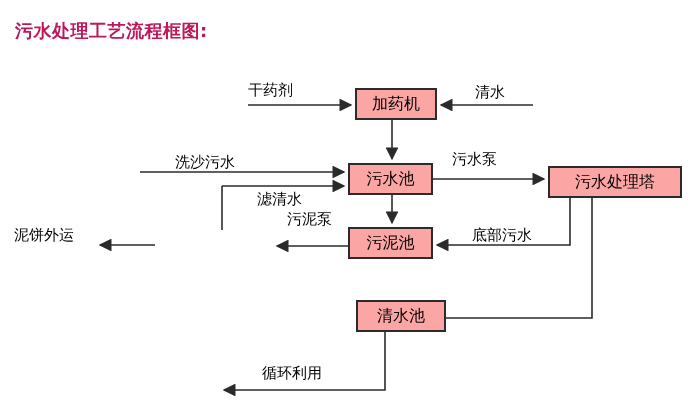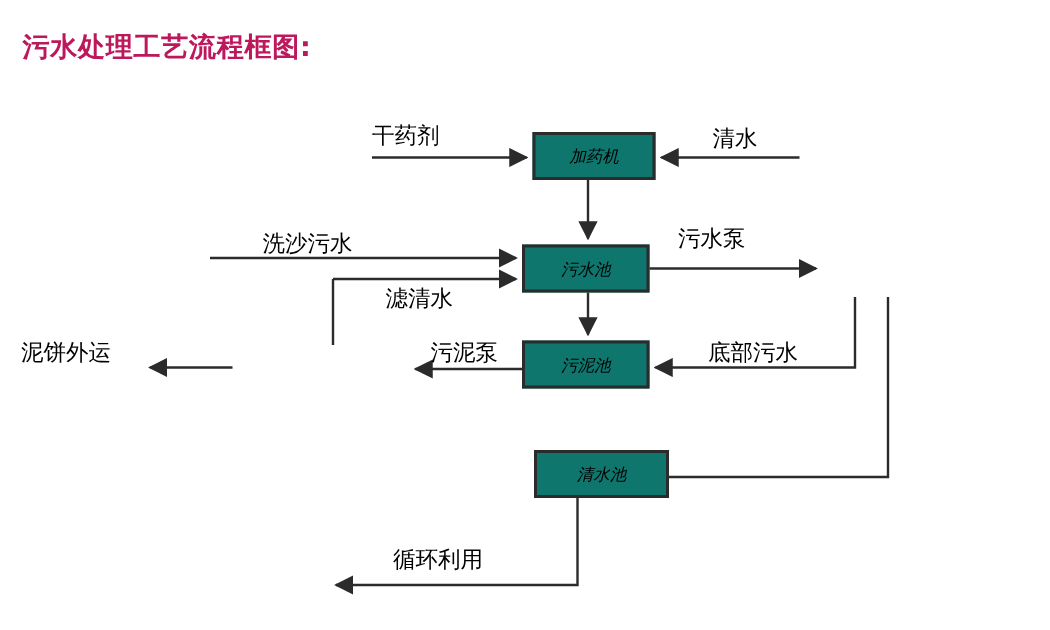--- a/index.html
+++ b/index.html
@@ -26,29 +26,28 @@
   }
   #arrow-layer {
     position: absolute;
     left: 0; top: 0;
     width: 700px; height: 420px;
   }
   .node {
     position: absolute;
     box-sizing: border-box;
     border: 2px solid #2b2b2b;
-    background: #0f766e;
+    background: #fca5a5;
     display: flex;
     align-items: center;
     justify-content: center;
-    font-size: 11px;
+    font-size: 16px;
     color: #000000;
     white-space: nowrap;
     z-index: 2;
-    font-style: italic;
   }
   .flow-label {
     position: absolute;
     font-size: 15px;
     color: #000000;
     white-space: nowrap;
     z-index: 3;
   }
   
   #node-dosing-machine    { left: 355px; top: 88px;  width: 82px;  height: 32px; }
@@ -57,21 +56,21 @@
   #node-sludge-pool       { left: 348px; top: 227px; width: 85px;  height: 32px; }
   #node-belt-filter-press { left: 155px; top: 229px; width: 118px; height: 31px; }
   #node-clean-water-pool  { left: 340px; top: 300px; width: 90px;  height: 32px; margin-left: 16px; }
   
   #label-dry-agent           { left: 248px; top: 81px;  }
   #label-clean-water         { left: 475px; top: 83px;  }
   #label-sand-washing-sewage { left: 175px; top: 153px; }
   #label-sewage-pump         { left: 452px; top: 150px; }
   #label-filtered-water      { left: 257px; top: 190px; }
   #label-mud-cake-out        { left: 14px;  top: 226px; }
-  #label-sludge-pump         { left: 287px; top: 226px; }
+  #label-sludge-pump         { left: 287px; top: 210px; }
   #label-bottom-sewage       { left: 472px; top: 226px; }
   #label-recycle             { left: 262px; top: 364px; }
 </style>
 </head>
 <body>
 
 <div id="canvas">
 
   <div id="page-title">污水处理工艺流程框图:</div>
 
@@ -106,20 +105,21 @@
       <path d="M348,246 L277,246" marker-end="url(#arrow)"></path>
 
       <path d="M155,245 L100,245" marker-end="url(#arrow)"></path>
 
       <path d="M385,332 L385,390 L224,390" marker-end="url(#arrow)"></path>
     </g>
   </svg>
 
   <div class="node" id="node-dosing-machine">加药机</div>
   <div class="node" id="node-sewage-pool">污水池</div>
+  <div class="node" id="node-treatment-tower">污水处理塔</div>
   <div class="node" id="node-sludge-pool">污泥池</div>
   <div class="node" id="node-clean-water-pool">清水池</div>
 
   <div class="flow-label" id="label-dry-agent">干药剂</div>
   <div class="flow-label" id="label-clean-water">清水</div>
   <div class="flow-label" id="label-sand-washing-sewage">洗沙污水</div>
   <div class="flow-label" id="label-sewage-pump">污水泵</div>
   <div class="flow-label" id="label-filtered-water">滤清水</div>
   <div class="flow-label" id="label-mud-cake-out">泥饼外运</div>
   <div class="flow-label" id="label-sludge-pump">污泥泵</div>

